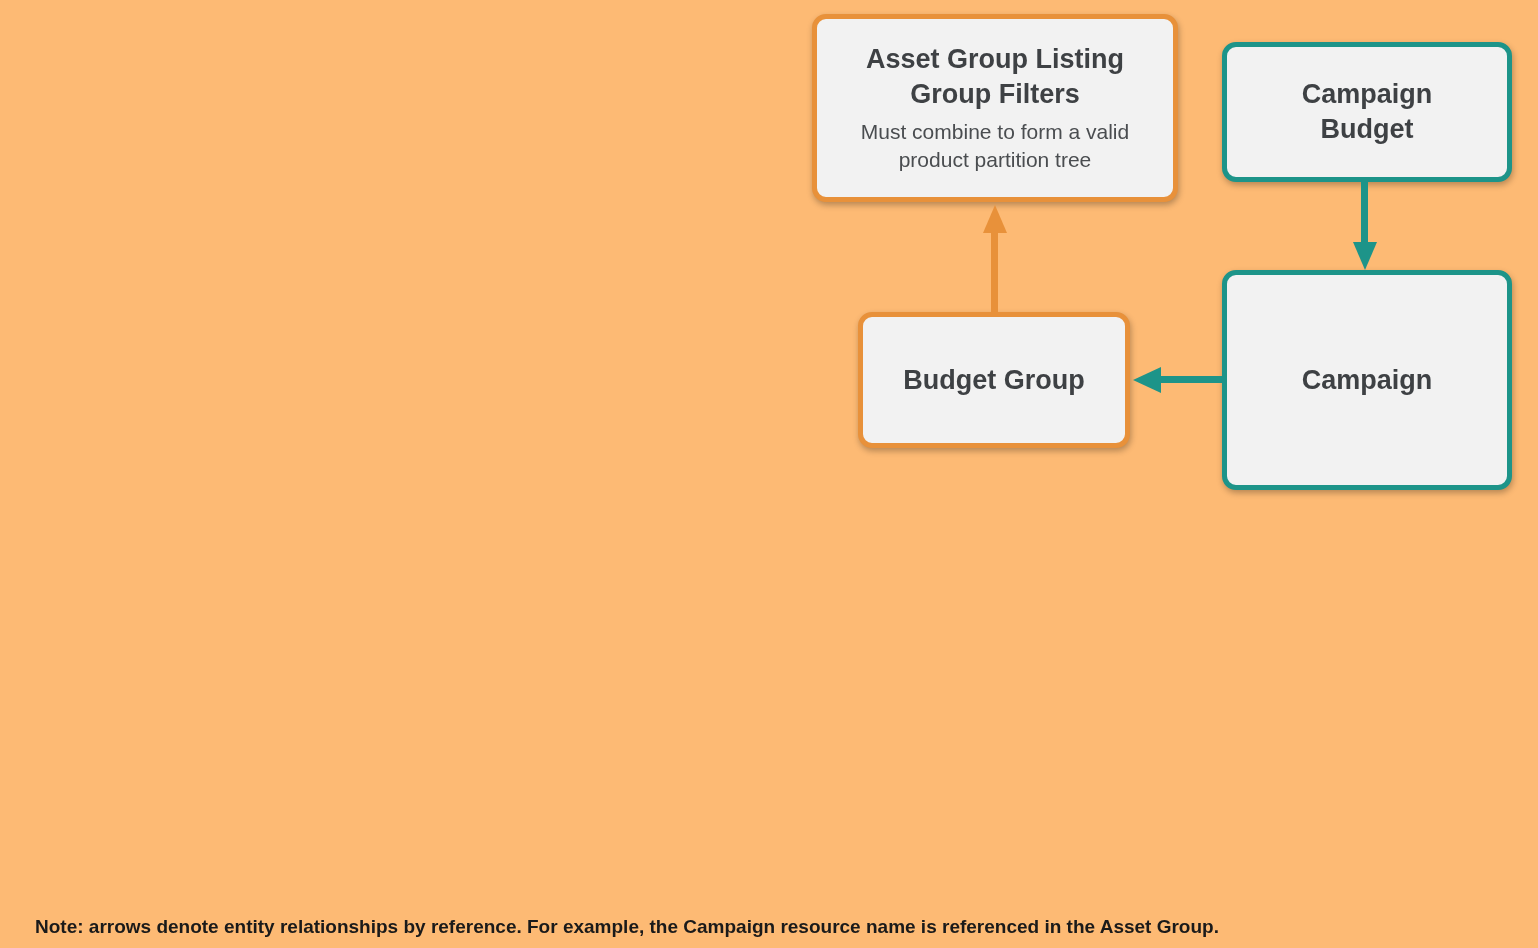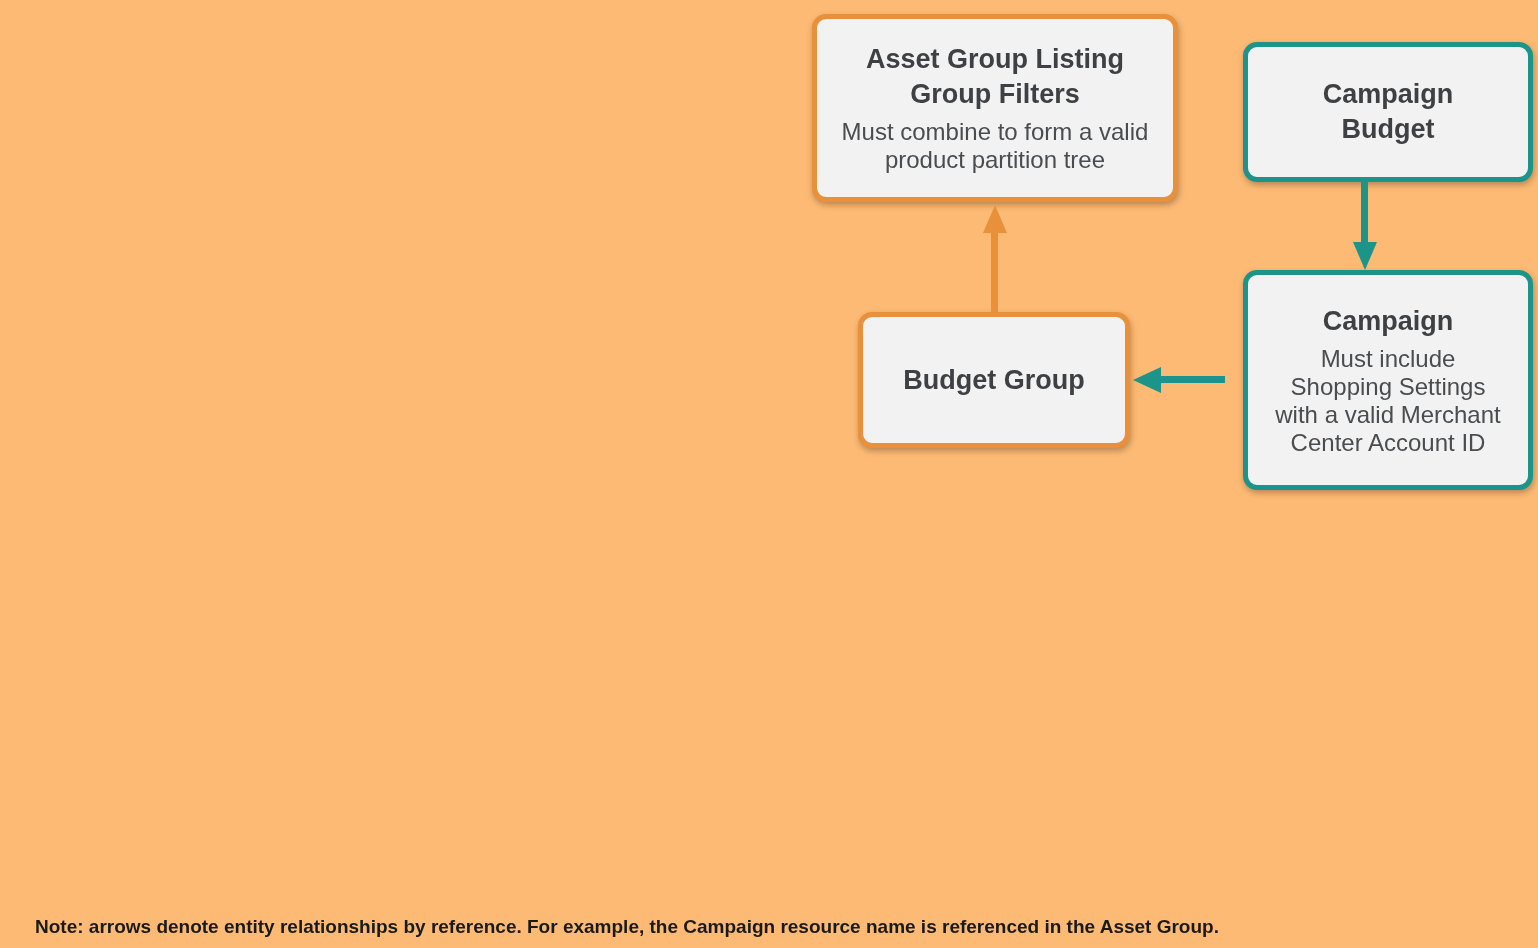--- a/index.html
+++ b/index.html
@@ -19,30 +19,30 @@
     border: 5px solid #999;
     box-shadow: 1px 3px 6px rgba(0,0,0,0.28);
     display: flex;
     flex-direction: column;
     align-items: center;
     justify-content: center;
     text-align: center;
     gap: 6px;
   }
   .node.orange { border-color: var(--color-orange, #e8913a); }
-  .node.teal   { border-color: var(--color-teal, #1d9489); margin-left: 21px; }
+  .node.teal   { border-color: var(--color-teal, #1d9489); }
   .node-title {
     font-weight: bold;
     font-size: 27px;
     line-height: 35px;
     color: var(--color-title_text, #3e4144);
     white-space: pre-line;
   }
   .node-subtitle {
-    font-size: 24px;
+    font-size: 21px;
     line-height: 28px;
     color: var(--color-subtitle_text, #4a4d50);
     white-space: pre-line;
   }
   .arrow { position: absolute; }
   .shaft { position: absolute; }
   .shaft.orange-bg { background: var(--color-orange, #e8913a); }
   .shaft.teal-bg   { background: var(--color-teal, #1d9489); }
   .head { position: absolute; width: 0; height: 0; }
   .head.up {
@@ -82,24 +82,20 @@
 product partition tree</div>
   </div>
 
   <div class="node teal" style="left:1222px; top:42px; width:290px; height:140px;">
     <div class="node-title">Campaign
 Budget</div>
   </div>
 
   <div class="node teal" style="left:1222px; top:270px; width:290px; height:220px;">
     <div class="node-title">Campaign</div>
-    <div class="node-subtitle">Must include
-Shopping Settings
-with a valid Merchant
-Center Account ID</div>
   </div>
 
   <div class="node orange" style="left:858px; top:312px; width:272px; height:136px;">
     <div class="node-title">Budget Group</div>
   </div>
 
   <div class="arrow" style="left:983px; top:205px; width:24px; height:112px;">
     <div class="head up" style="left:0; top:0;"></div>
     <div class="shaft orange-bg" style="left:8px; top:26px; width:7px; height:86px;"></div>
   </div>

